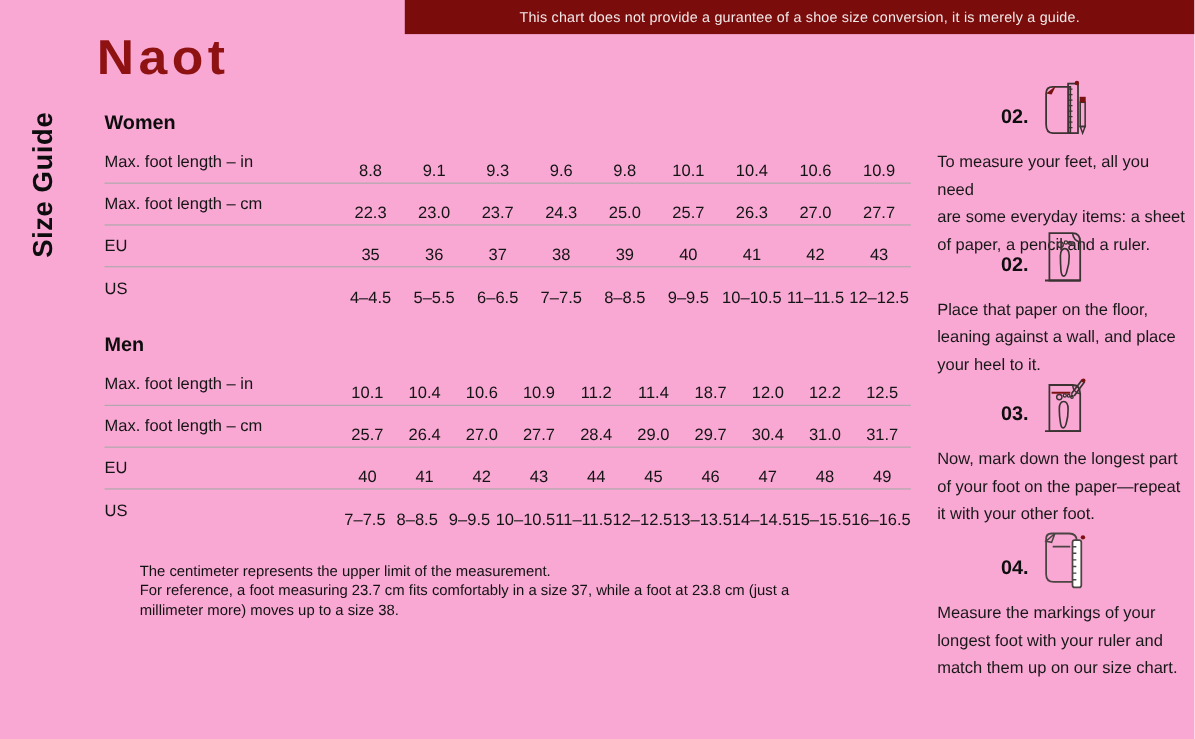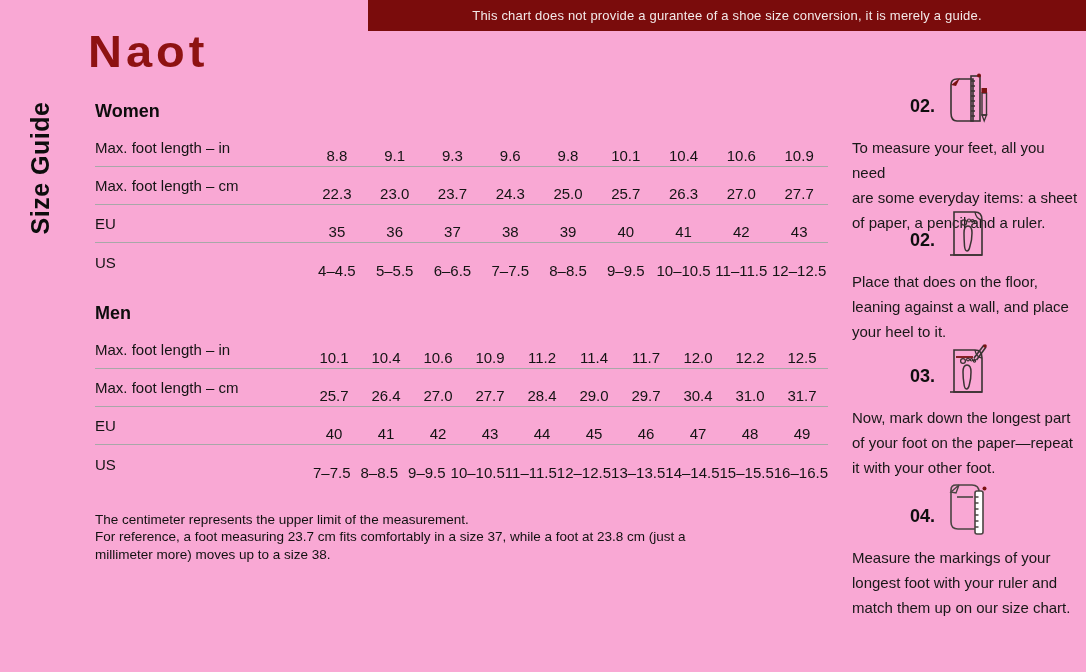--- a/index.html
+++ b/index.html
@@ -36,21 +36,21 @@
   .section-title { font-size:18px; font-weight:bold; color:#0d0d0d; margin-bottom:7px; }
   .section + .section { margin-top:22px; }
   .trow { display:flex; align-items:center; height:38px;gap:16px; }
   .trow.bordered { border-bottom:1.6px solid #a8a8a8; }
   .tlabel { width:197px; font-size:15px; color:#141414; flex:none; }
   .tvals { flex:1; display:flex;margin-top:16px; }
   .tcell { flex:1; text-align:center; font-size:15px; color:#141414; white-space:nowrap; }
 
   
   .notes { position:absolute; left:95px; top:511px; width:745px; }
-  .notes p { font-size:13.5px; line-height:17.3px; color:#111111; white-space:pre-line; }
+  .notes p { font-size:13.5px; line-height:17.3px; color:#111111; white-space:pre-line;margin-left:32px; }
   .notes p + p { margin-top:17px; }
 
   
   .steps { position:absolute; left:852px; top:0; width:228px; }
   .step { position:absolute; left:0; width:228px; }
   .step-head { display:flex; align-items:flex-end; justify-content:center; gap:7px; padding-right:30px; }
   .step-num { font-size:18px; font-weight:bold; color:#0e0e0e; margin-bottom:9px; }
   .step-text { margin-top:9px; font-size:15px; line-height:25px; color:#181818; white-space:pre-line; }
   .step1 { top:72px; } .step2 { top:206px; } .step3 { top:342px; } .step4 { top:480px; }
   .icon svg { display:block; }
@@ -135,21 +135,21 @@
       <div class="table">
           <div class="trow bordered">
             <div class="tlabel">Max. foot length – in</div>
             <div class="tvals">
               <div class="tcell">10.1</div>
               <div class="tcell">10.4</div>
               <div class="tcell">10.6</div>
               <div class="tcell">10.9</div>
               <div class="tcell">11.2</div>
               <div class="tcell">11.4</div>
-              <div class="tcell">11.7</div>
+              <div class="tcell">18.7</div>
               <div class="tcell">12.0</div>
               <div class="tcell">12.2</div>
               <div class="tcell">12.5</div>
             </div>
           </div>
           <div class="trow bordered">
             <div class="tlabel">Max. foot length – cm</div>
             <div class="tvals">
               <div class="tcell">25.7</div>
               <div class="tcell">26.4</div>
@@ -235,21 +235,21 @@
             <path d="M33 6 Q34 13 40 14" stroke="#3a3332" stroke-width="1.4"></path>
             <path d="M8 49 H40" stroke="#3a3332" stroke-width="1.6"></path>
             <path d="M22 27 Q22 20 26 20 Q30 20 30 27 Q30 34 28 40 Q27 45 25 45 Q23 45 22.5 40 Q22 33 22 27 Z" stroke="#3a3332" stroke-width="1.5"></path>
             <circle cx="22" cy="16.5" r="2.6" stroke="#3a3332" stroke-width="1.3"></circle>
             <circle cx="27" cy="14.5" r="1.5" stroke="#3a3332" stroke-width="1.2"></circle>
             <circle cx="30.5" cy="14.8" r="1.3" stroke="#3a3332" stroke-width="1.2"></circle>
             <circle cx="33.5" cy="16" r="1.2" stroke="#3a3332" stroke-width="1.2"></circle>
           </svg>
         </span>
       </div>
-      <div class="step-text">Place that does on the floor,
+      <div class="step-text">Place that paper on the floor,
 leaning against a wall, and place
 your heel to it.</div>
     </div>
 
     <div class="step step3">
       <div class="step-head">
         <span class="step-num">03.</span>
         <span class="icon">
           <svg width="50" height="54" viewBox="0 0 50 54" fill="none">
             <path d="M12 8 L33 8 Q40 8 40 16 L40 50 L12 50 Z" stroke="#3a3332" stroke-width="1.6"></path>

